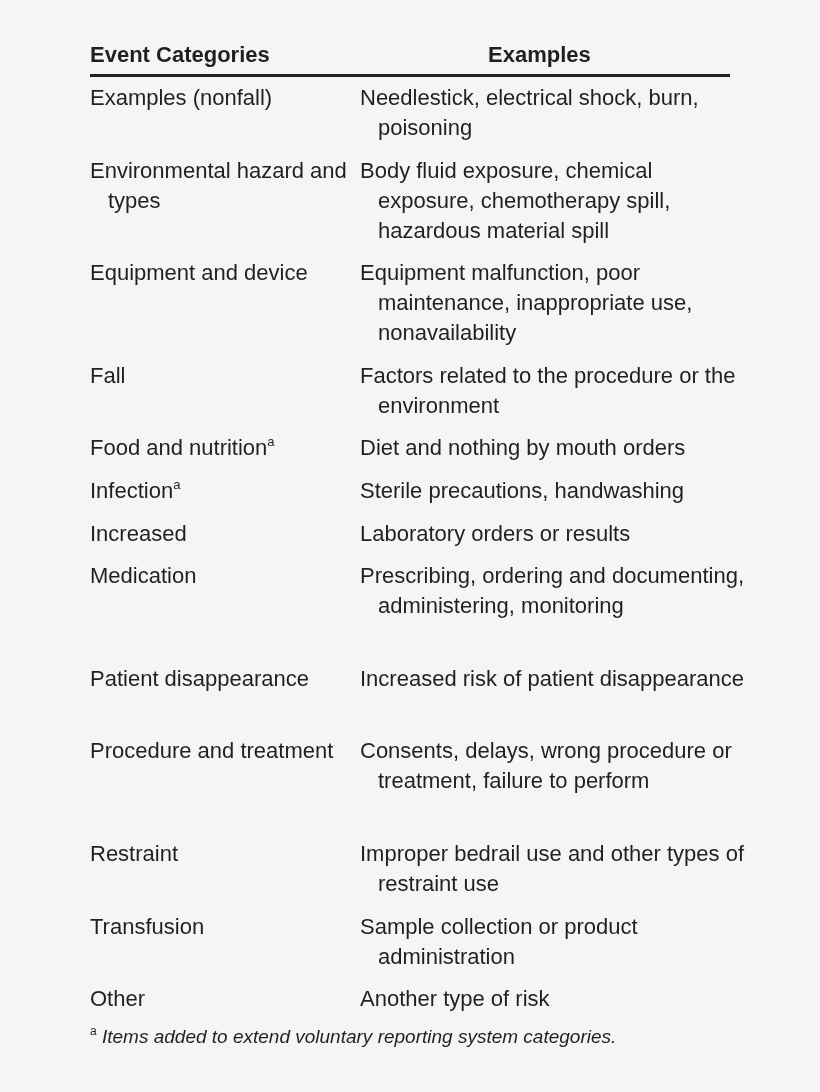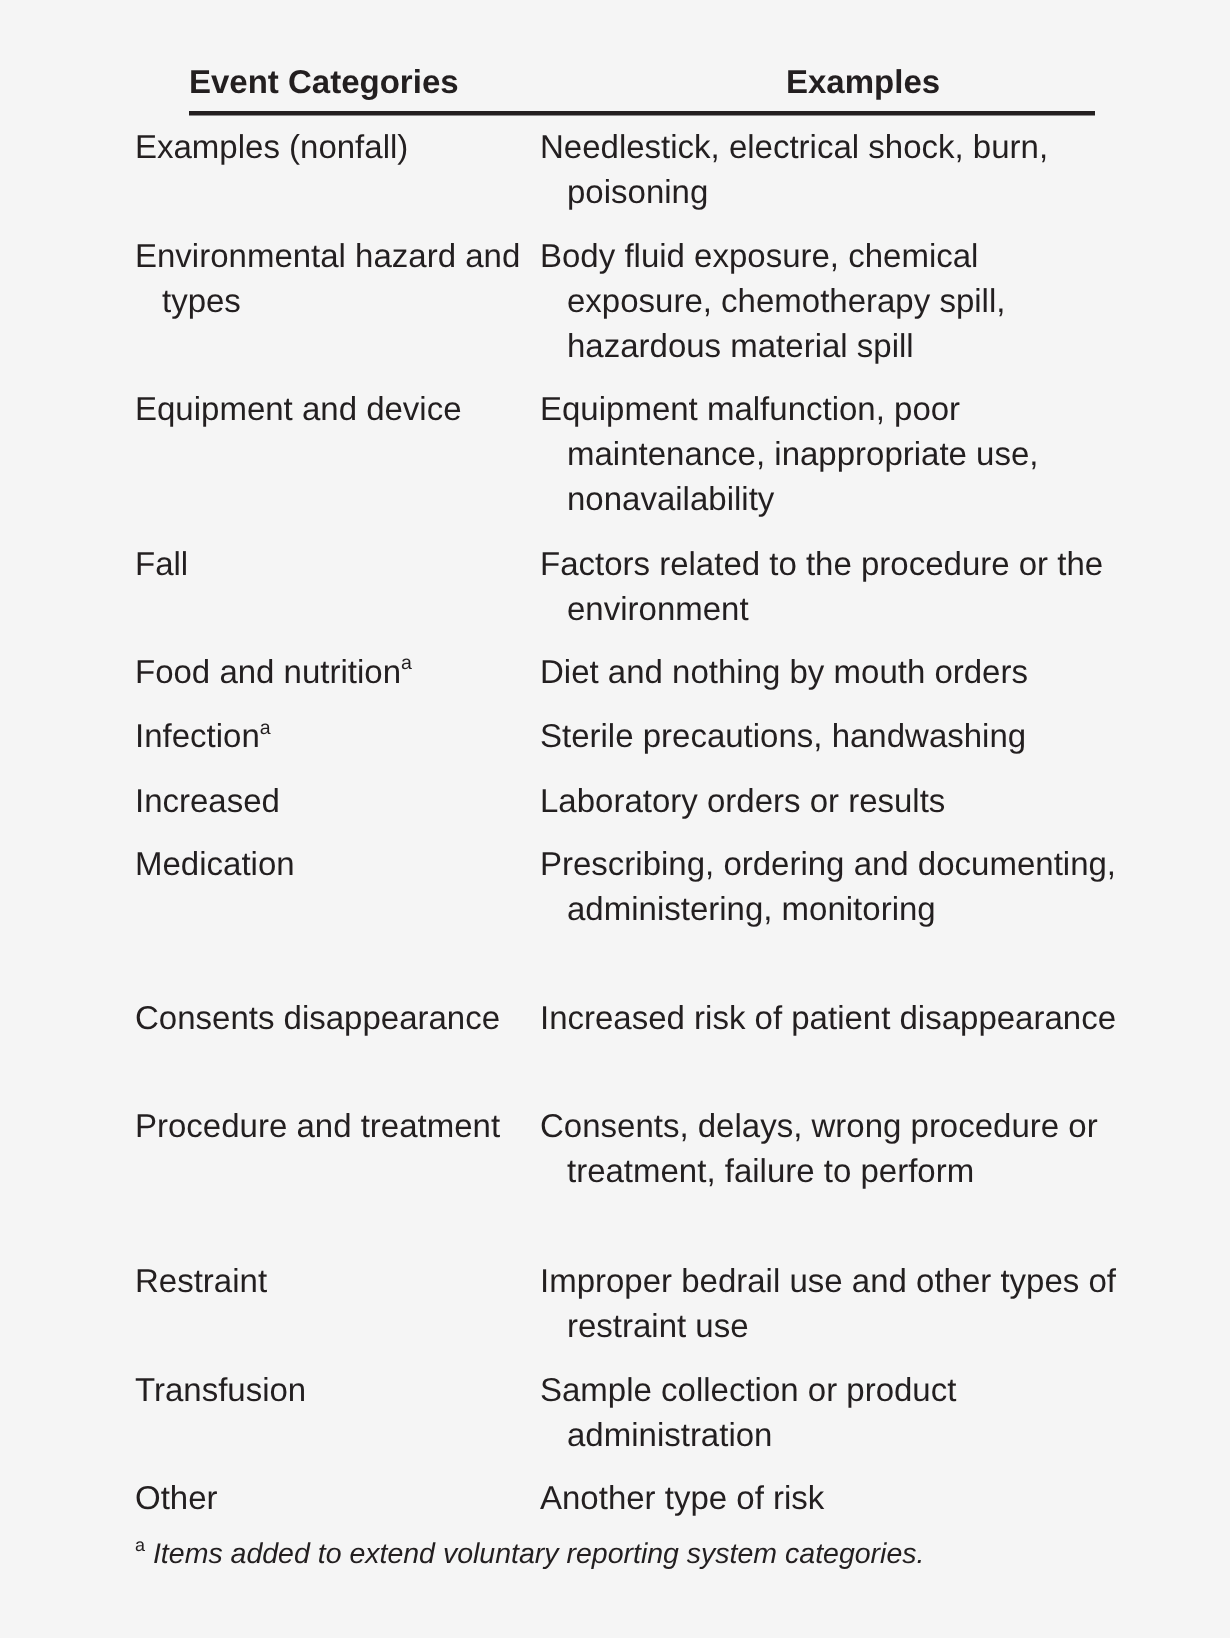--- a/index.html
+++ b/index.html
@@ -16,21 +16,20 @@
       left: 90px;
       top: 38px;
       width: 640px;
     }
     .header {
       position: relative;
       height: 36px;
       border-bottom: 3px solid #231f20;
       font-weight: bold;
       font-size: 22px;
-      margin-left: 36px;
     }
     .header .h-cat { position: absolute; left: 0; top: 4px; }
     .header .h-ex { position: absolute; left: 398px; top: 4px; }
     .row {
       position: absolute;
       left: 0;
       width: 640px;
       font-size: 22px;
       line-height: 30px;
     }
@@ -93,21 +92,21 @@
       </div>
       <div class="row" style="top: 481px;">
         <div class="cat"><span>Increased</span></div>
         <div class="ex">Laboratory orders or results</div>
       </div>
       <div class="row" style="top: 523px;">
         <div class="cat"><span>Medication</span></div>
         <div class="ex">Prescribing, ordering and documenting, administering, monitoring</div>
       </div>
       <div class="row" style="top: 626px;">
-        <div class="cat"><span>Consents disappearance</span></div>
+        <div class="cat"><span>Patient disappearance</span></div>
         <div class="ex">Increased risk of patient disappearance</div>
       </div>
       <div class="row" style="top: 698px;">
         <div class="cat"><span>Procedure and treatment</span></div>
         <div class="ex">Consents, delays, wrong procedure or treatment, failure to perform</div>
       </div>
       <div class="row" style="top: 801px;">
         <div class="cat"><span>Restraint</span></div>
         <div class="ex">Improper bedrail use and other types of restraint use</div>
       </div>

